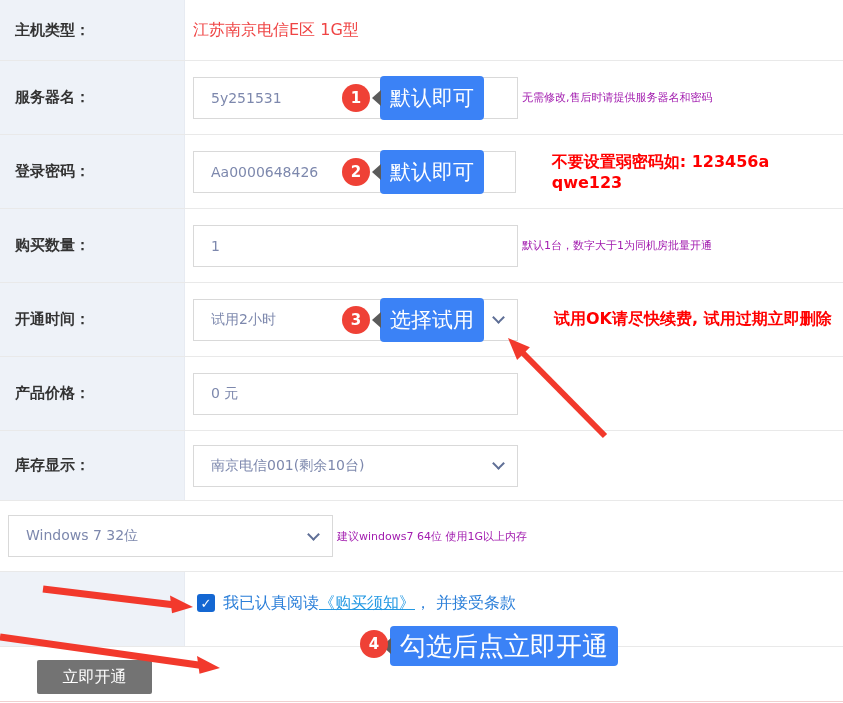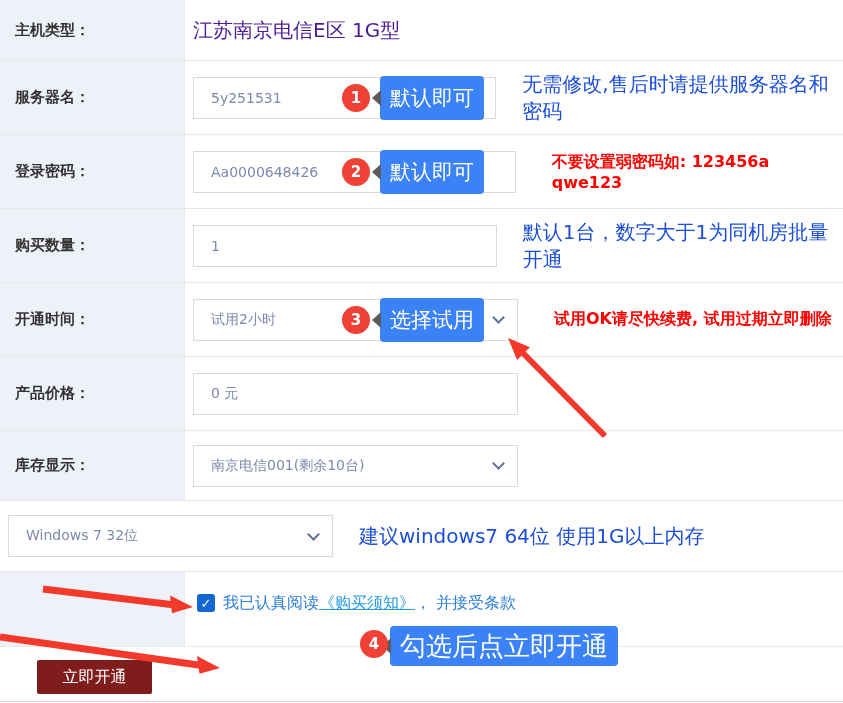--- a/index.html
+++ b/index.html
@@ -15,34 +15,34 @@
     width:185px; flex:0 0 185px;
     background:#eef2f8; border-right:1px solid #e7ebf2;
     display:flex; align-items:center; padding-left:15px;
     font-size:15px; font-weight:bold; color:#333;text-align:right;
   }
   .row-content {
     flex:1; display:flex; align-items:center;
     position:relative; padding-left:8px;
   }
   .h61{height:61px} .h74{height:74px} .h70{height:70px} .h71{height:71px} .h75{height:75px}
-  .static-value { font-size:20px; color:#4c1d95; }
+  .static-value { font-size:16px; color:#ef4444; }
   .tb, .sel {
     width:325px; height:42px; background:#fff;
     border:1px solid #d9d9d9; font-size:14px; color:#7d88ad;
     padding:0 14px 0 17px; outline:none;
     font-family:"DejaVu Sans","Liberation Sans",sans-serif;
   }
   .sel { display:flex; align-items:center; justify-content:space-between; cursor:pointer; }
   .chev {
     width:9px; height:9px; margin-top:-4px;
     border-right:2px solid #5f6f96; border-bottom:2px solid #5f6f96;
     transform:rotate(45deg); flex:0 0 auto;
   }
-  .hint { margin-left:26px; font-size:20px; color:#1d4ed8; }
+  .hint { margin-left:4px; font-size:11px; color:#a21caf; }
   .hint-red { margin-left:36px; font-size:16px; color:#f00; font-weight:600; }
   .hint-boxed {
     margin-left:15px; font-size:16px; color:#333; font-weight:600;
     border:3px solid #f2120e; padding:11px 12px; background:#fff;
   }
   .badge {
     position:absolute; left:157px; top:calc(50% - 14px);
     width:28px; height:28px; border-radius:50%;
     background:#ef4136; color:#fff; font-size:15px; font-weight:bold;
     display:flex; align-items:center; justify-content:center; z-index:6;
@@ -64,21 +64,21 @@
     color:#fff; font-size:13px; font-weight:bold;
     display:flex; align-items:center; justify-content:center; cursor:pointer;
   }
   .agree-text { margin-left:8px; font-size:16px; color:#2b7fd9; }
   .agree-link { color:#2499e3; text-decoration:underline; cursor:pointer; margin:0 0; }
   .badge4 { position:absolute; left:175px; top:58px; }
   .tooltip4 { left:205px; top:54px; height:40px; font-size:26px; }
   .footer { position:relative; height:55px; border-bottom:1px solid #f0cfcf; }
   .submit-btn {
     position:absolute; left:37px; top:13px; width:115px; height:34px;
-    background:#7f1d1d; color:#fff; border:none; border-radius:2px;
+    background:#737373; color:#fff; border:none; border-radius:2px;
     font-size:16px; cursor:pointer;
     font-family:"DejaVu Sans","Liberation Sans",sans-serif;
   }
   .arrows { position:absolute; left:0; top:0; width:843px; height:703px;
     pointer-events:none; z-index:8; }
 </style>
 </head>
 <body>
 
 <div class="page">

